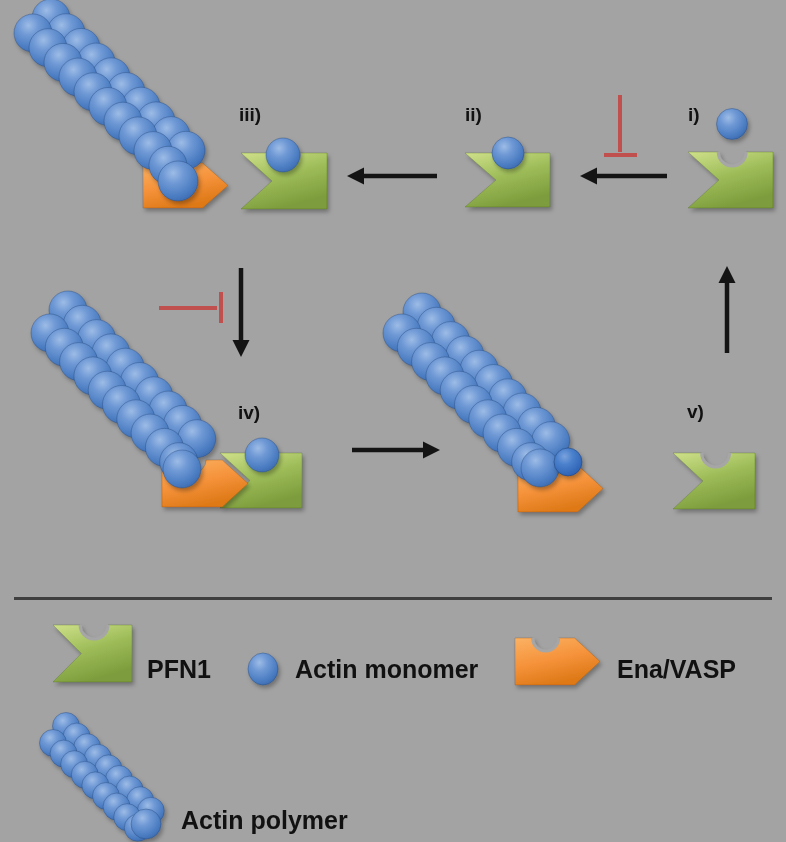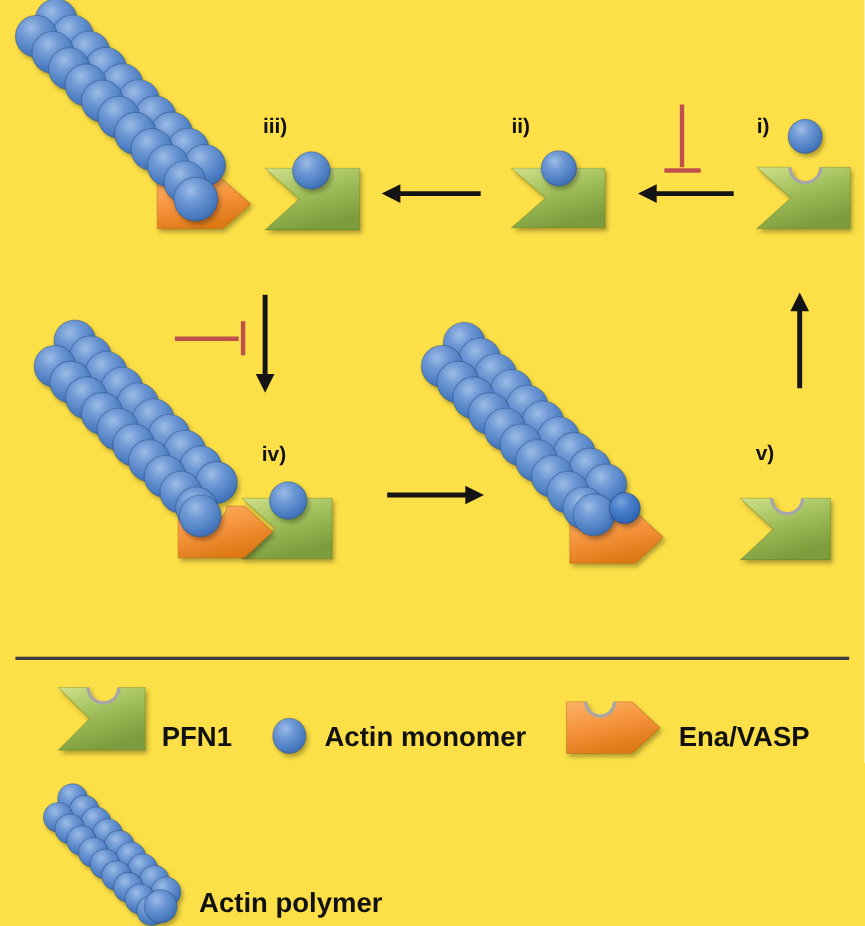--- a/index.html
+++ b/index.html
@@ -1,16 +1,16 @@
 <!DOCTYPE html>
 <html><head>
 <meta charset="utf-8">
 <style>
   html,body{margin:0;padding:0;background:#ffffff;}
-  .canvas{position:relative;width:786px;height:842px;background:#fde047;overflow:hidden;}
+  .canvas{position:relative;width:786px;height:842px;background:#a3a3a3;overflow:hidden;}
   svg{display:block;}
   text{font-family:"Liberation Sans","DejaVu Sans",sans-serif;fill:#111111;}
   .state-label{font-size:19px;font-weight:bold;}
   .legend-label{font-size:25px;font-weight:bold;}
 </style>
 </head>
 <body>
 
 <div class="canvas">
 <svg width="786" height="842" viewBox="0 0 786 842">

